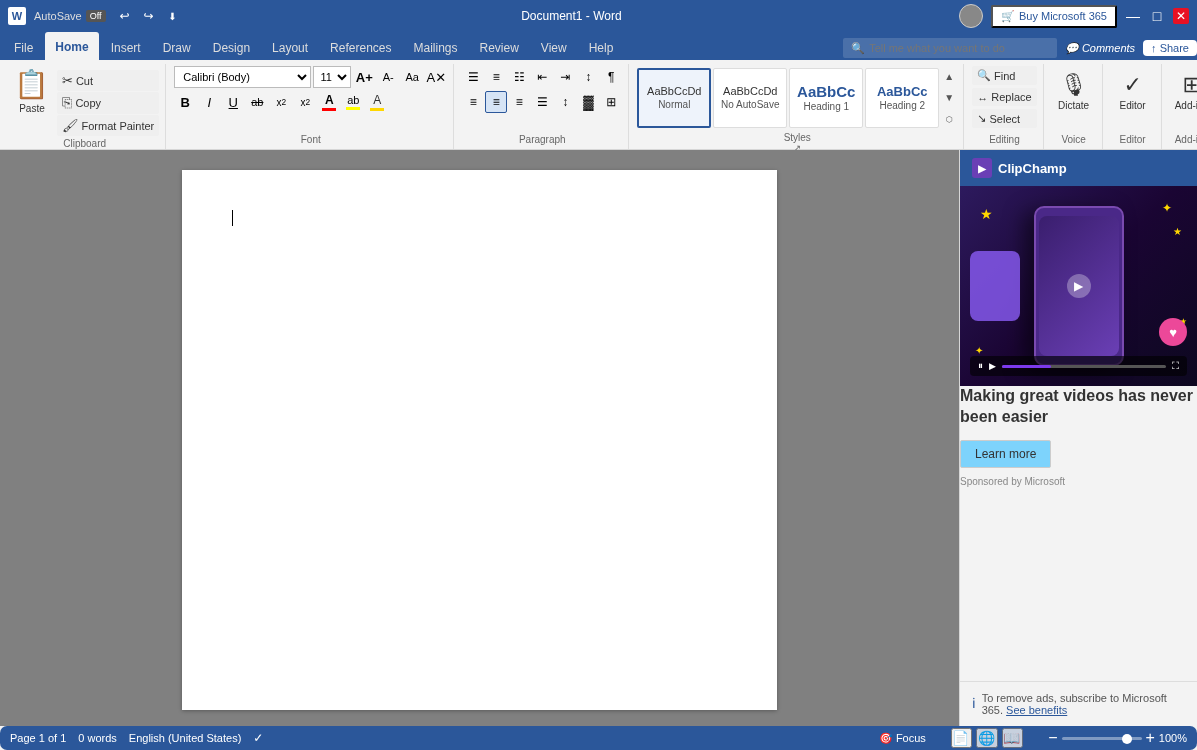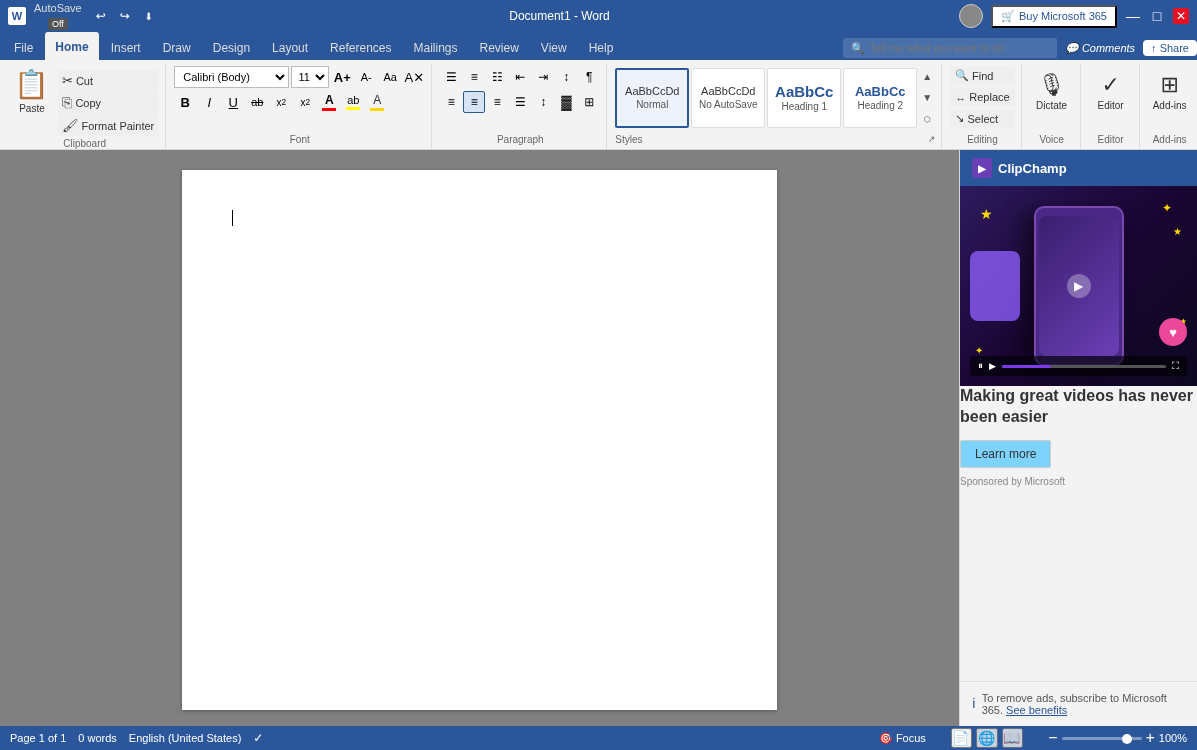--- a/index.html
+++ b/index.html
@@ -11,21 +11,21 @@
       height: 32px;
       display: flex;
       align-items: center;
       justify-content: space-between;
       padding: 0 8px;
       color: white;
     }
     .titlebar-left { display: flex; align-items: center; gap: 8px; }
     .titlebar-logo { width: 18px; height: 18px; background: white; border-radius: 2px; display: flex; align-items: center; justify-content: center; }
     .titlebar-logo span { color: #2b579a; font-size: 11px; font-weight: bold; }
-    .titlebar-autosave { display: flex; align-items: center; gap: 4px; font-size: 11px; color: #ddd; flex-direction: column; }
+    .titlebar-autosave { display: flex; align-items: center; gap: 4px; font-size: 11px; color: #ddd; }
     .autosave-badge { background: #555; color: white; font-size: 9px; padding: 1px 4px; border-radius: 2px; }
     .titlebar-center { display: flex; align-items: center; gap: 6px; font-size: 12px; color: white; }
     .titlebar-right { display: flex; align-items: center; gap: 8px; }
     .titlebar-btn { width: 16px; height: 16px; display: flex; align-items: center; justify-content: center; color: white; font-size: 14px; cursor: pointer; }
     .titlebar-btn-close { background: #e81123; border-radius: 2px; }
     .user-avatar { width: 24px; height: 24px; border-radius: 50%; background: #888; border: 1px solid #ccc; }
     .buy-btn { background: #fff; color: #2b579a; font-size: 11px; padding: 3px 8px; border-radius: 2px; cursor: pointer; display: flex; align-items: center; gap: 4px; }
 
     
     .ribbon-tabs {
@@ -115,21 +115,21 @@
       border-radius: 2px;
       white-space: nowrap;
       border: 1px solid transparent;
     }
     .small-icon { font-size: 13px; }
 
     
     .font-controls { display: flex; flex-direction: column; gap: 3px; }
     .font-row1 { display: flex; align-items: center; gap: 2px; }
     .font-select {
-      width: 115px;
+      width: 137px;
       height: 22px;
       font-size: 11px;
       border: 1px solid #bbb;
       background: white;
       padding: 0 4px;
       cursor: pointer;
     }
     .font-size-select {
       width: 38px;
       height: 22px;
@@ -395,20 +395,21 @@
     .statusbar {
       background: #2b579a;
       height: 24px;
       display: flex;
       align-items: center;
       justify-content: space-between;
       padding: 0 10px;
       color: white;
       font-size: 11px;
       position: relative;
+      border-radius: 7px;
     }
     .status-left { display: flex; align-items: center; gap: 12px; }
     .status-right { display: flex; align-items: center; gap: 25px; }
     .zoom-slider { display: flex; align-items: center; gap: 4px; }
     .zoom-btn { color: white; font-size: 14px; cursor: pointer; }
     .slider-track {
       width: 80px;
       height: 3px;
       background: rgba(255,255,255,0.4);
       border-radius: 2px;
@@ -629,21 +630,21 @@
             <div class="style-preview" style="font-size:13px;font-weight:bold;color:#2b579a;">AaBbCc</div>
             <div class="style-label">Heading 2</div>
           </div>
           <div style="display:flex;flex-direction:column;justify-content:space-between;height:64px;">
             <button class="styles-scroll-btn">▲</button>
             <button class="styles-scroll-btn">▼</button>
             <button class="styles-scroll-btn" style="font-size:8px;">⬡</button>
           </div>
         </div>
       </div>
-      <div style="display:flex;align-items:center;justify-content:space-between;">
+      <div style="display:flex;align-items:center;justify-content:space-between;flex-direction:column;">
         <div class="ribbon-group-label">Styles</div>
         <span style="font-size:9px;cursor:pointer;color:#666;">↗</span>
       </div>
     </div>
 
     <div class="ribbon-group">
       <div class="ribbon-group-content">
         <div class="editing-controls">
           <button class="small-ribbon-btn">
             <span>🔍</span>

